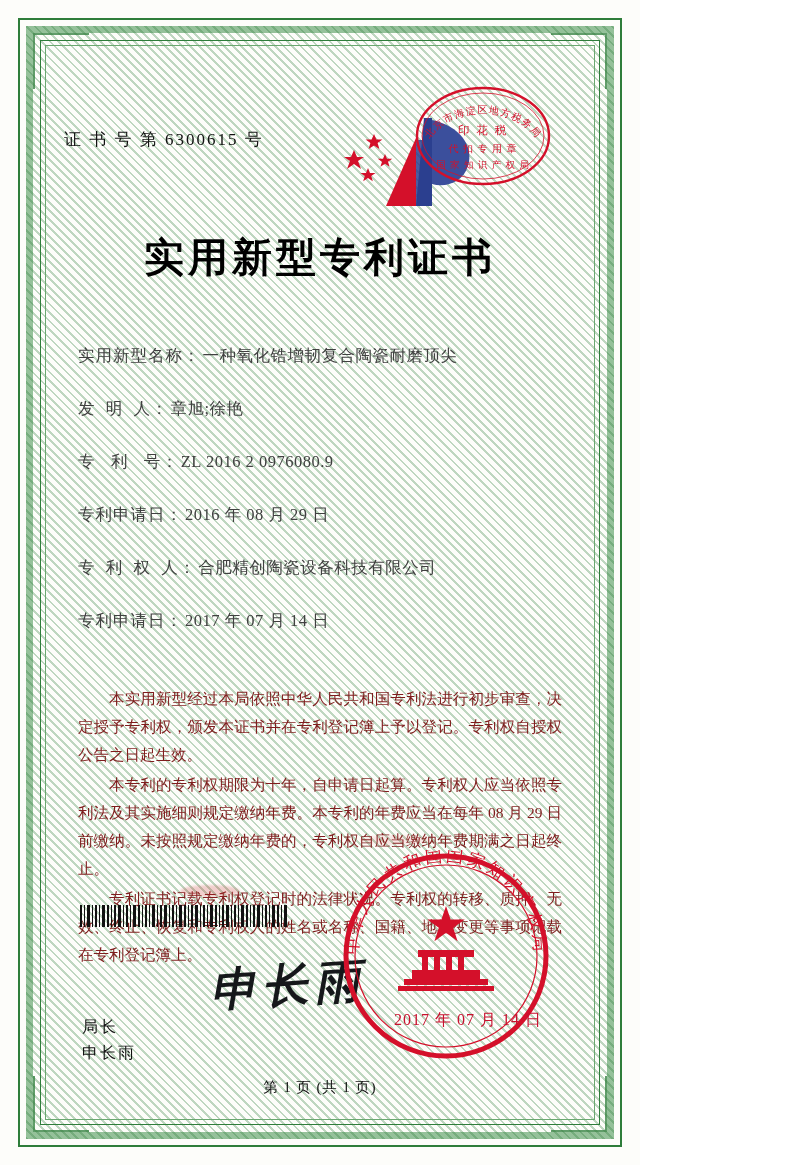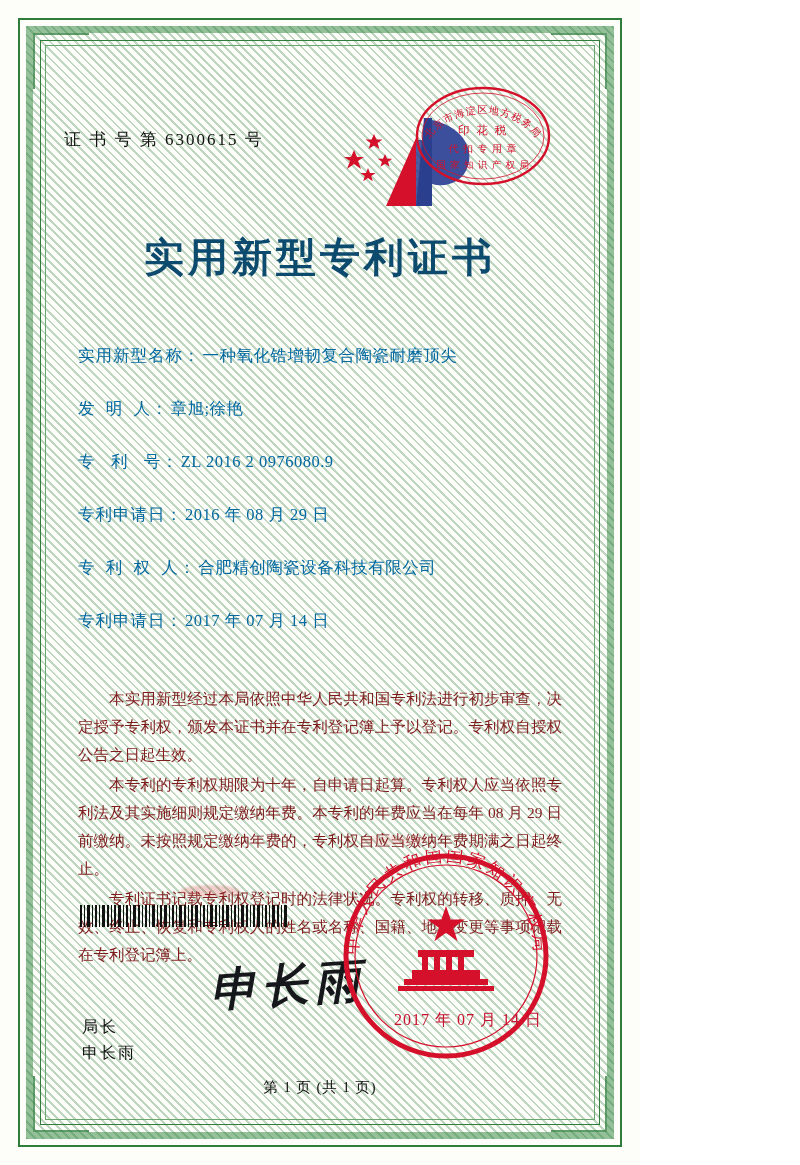--- a/index.html
+++ b/index.html
@@ -124,36 +124,36 @@
 
   .title {
     position: absolute;
     left: 0;
     right: 0;
     top: 170px;
     text-align: center;
     font-size: 40px;
     font-weight: bold;
     letter-spacing: 4px;
-    color: #0c4a6e;
+    color: #000000;
     font-family: "Liberation Serif", serif;
   }
 
   .fields {
     position: absolute;
     left: 18px;
     right: 18px;
     top: 285px;
   }
   .field-row {
     display: flex;
     align-items: baseline;
     margin-bottom: 31px;
     font-size: 16.5px;
-    color: #0369a1;
+    color: #404040;
   }
   .field-label {
     white-space: pre;
     letter-spacing: 1px;
   }
   .field-value {
     margin-left: 2px;
     letter-spacing: 0.5px;
   }
 

